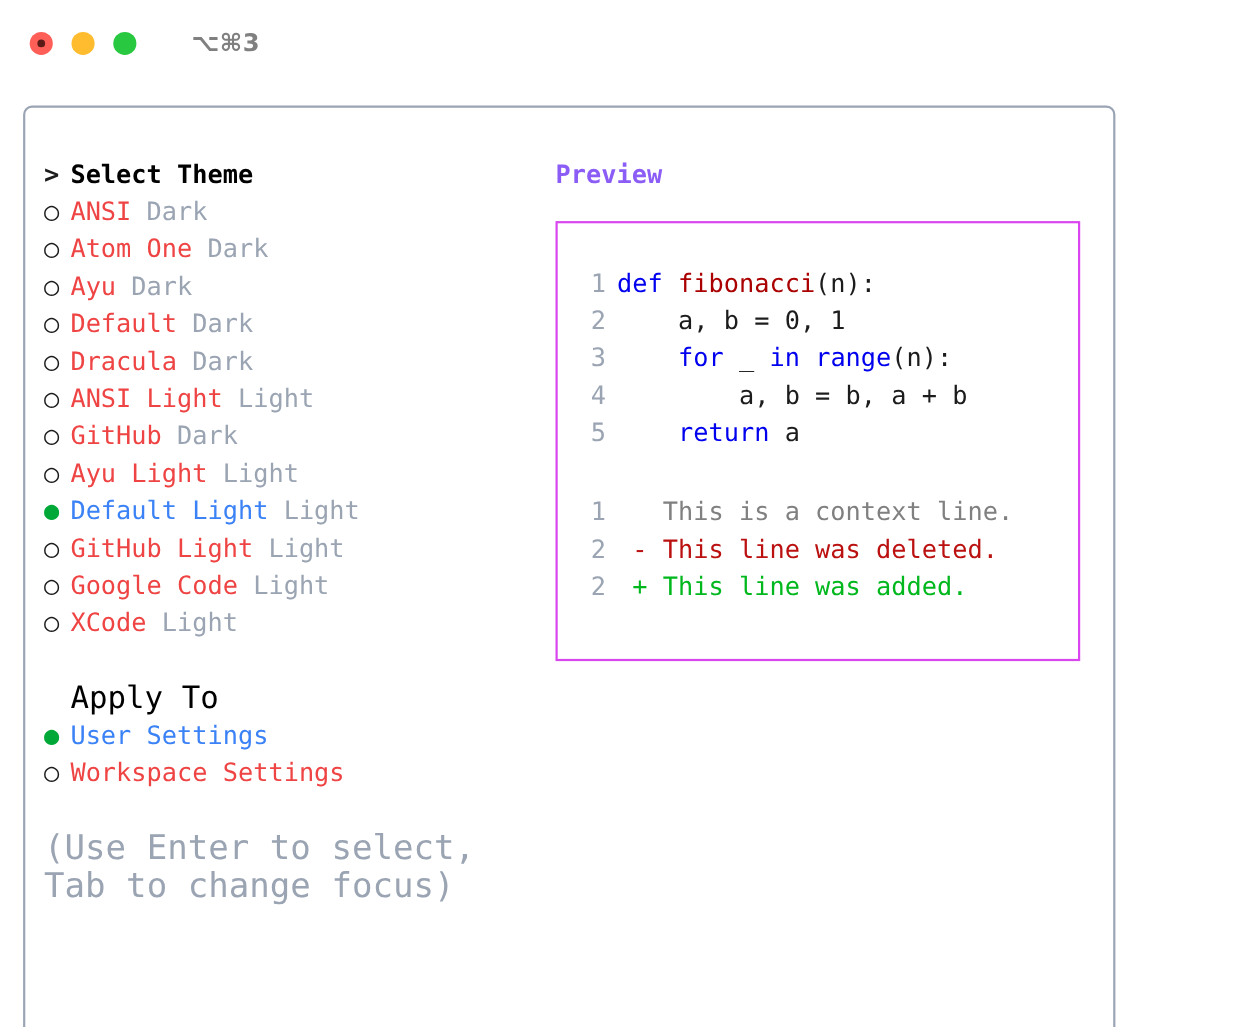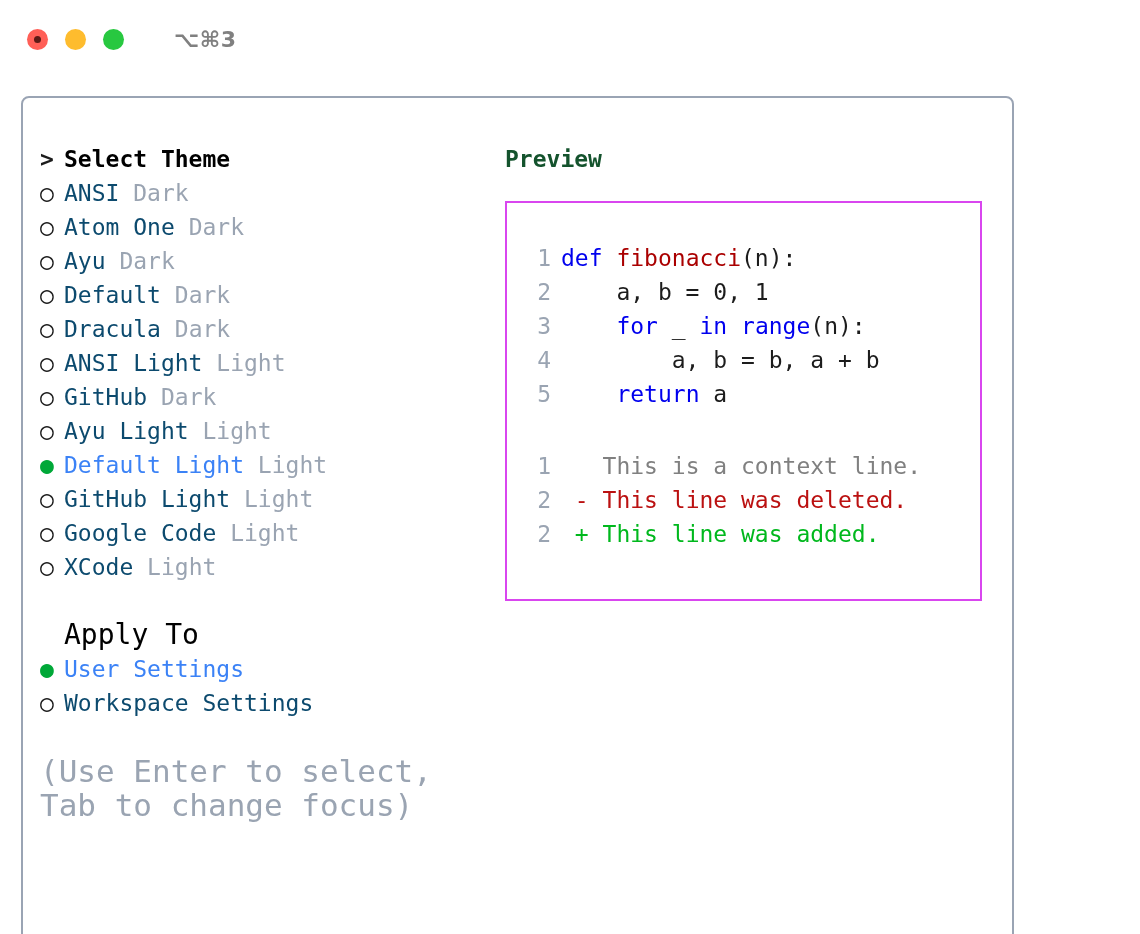--- a/index.html
+++ b/index.html
@@ -110,21 +110,21 @@
     white-space: pre;
     display: block;
   }
   .marker {
     display: inline-block;
     width: 24px;
     color: #1c1c1c;
   }
   .marker.selected { color: #00a838; }
   .marker.empty    { color: transparent; }
-  .row-name { color: #0c4a6e; }
+  .row-name { color: #ef4444; }
   .list-row.selected .row-name { color: #3b82f6; }
   .row-kind { color: #9aa4b2; }
 
   .group-header {
     font-size: 28px;
     line-height: 34px;
     color: #000000;
     white-space: pre;
     display: block;
   }
@@ -136,21 +136,21 @@
     line-height: 34px;
     color: #9aa4b2;
     width: 410px;
     white-space: normal;
   }
 
   
   #preview-title {
     font-size: 23px;
     font-weight: bold;
-    color: #14532d;
+    color: #8b5cf6;
     line-height: 34px;
     white-space: pre;
   }
   #preview-box {
     margin-top: 25px;
     width: 477px;
     height: 400px;
     border: 2px solid #d946ef;
     box-sizing: border-box;
     background: #ffffff;

